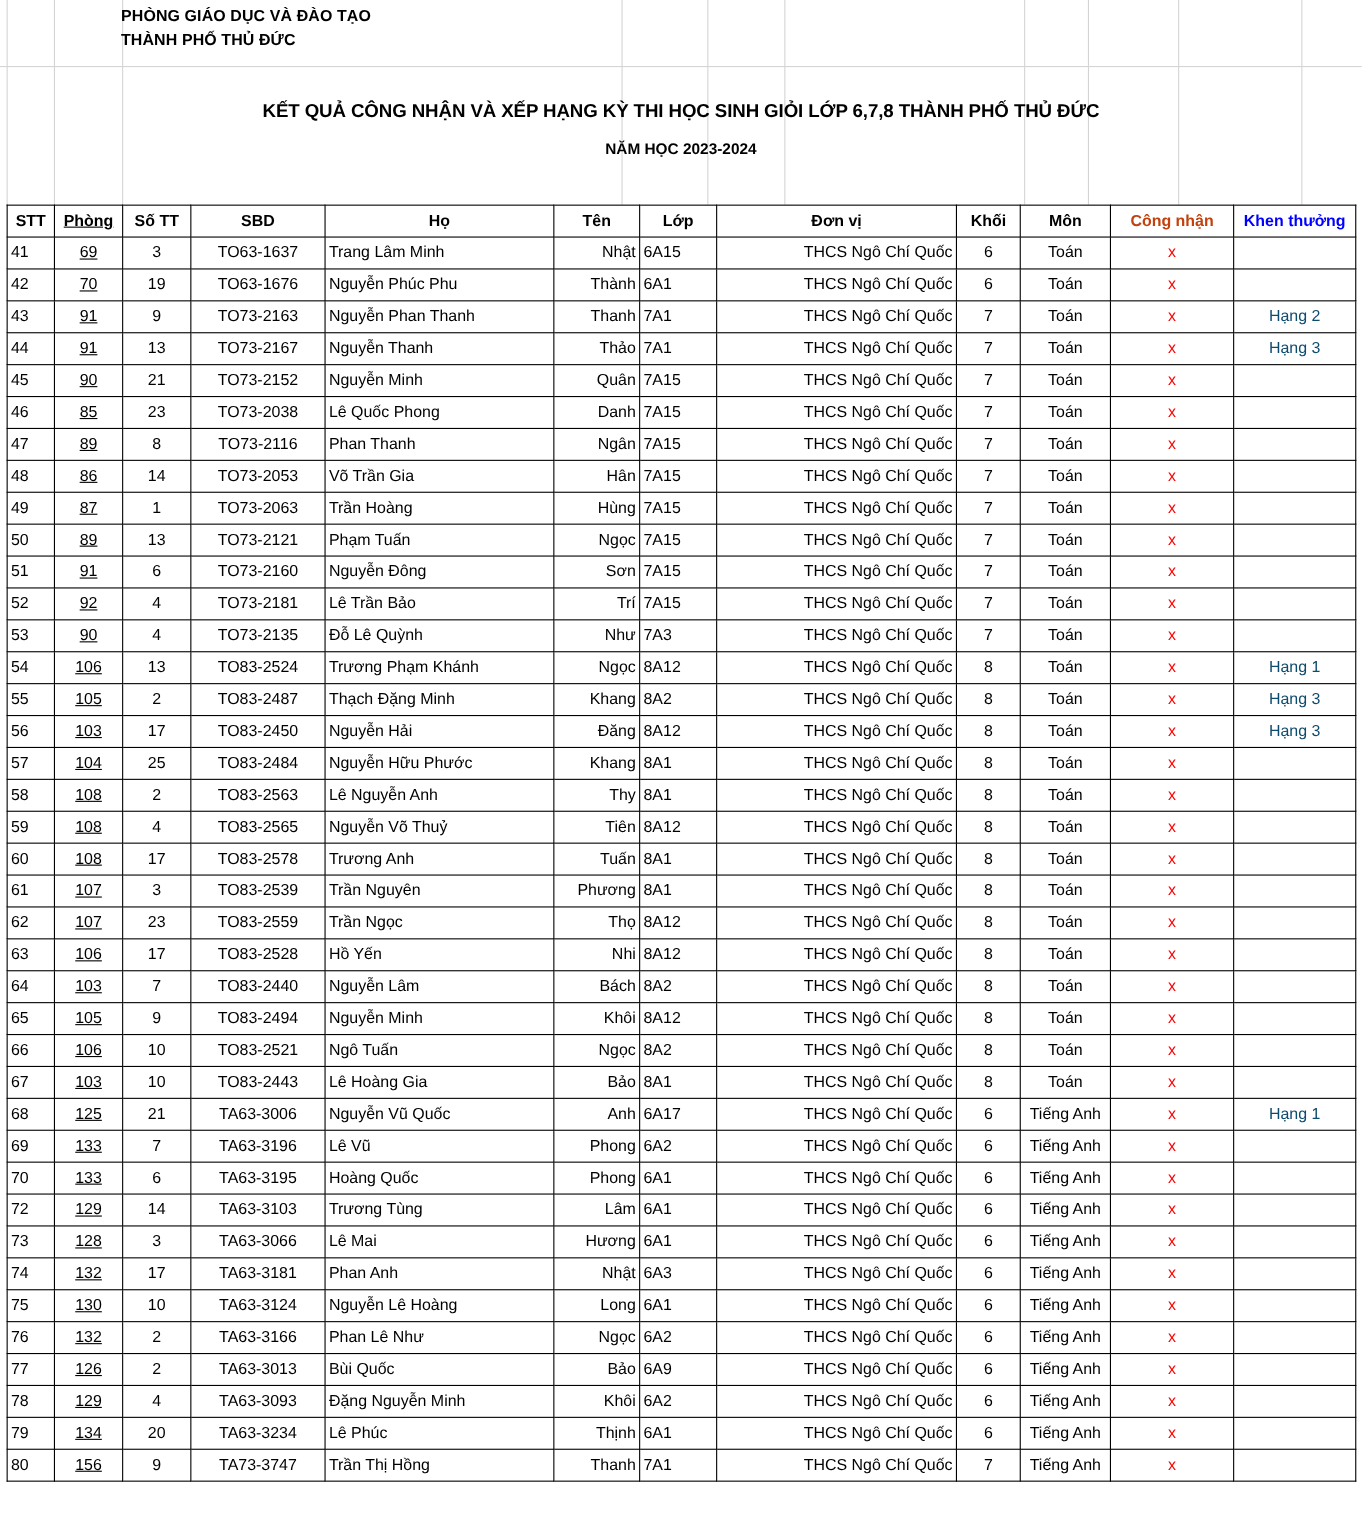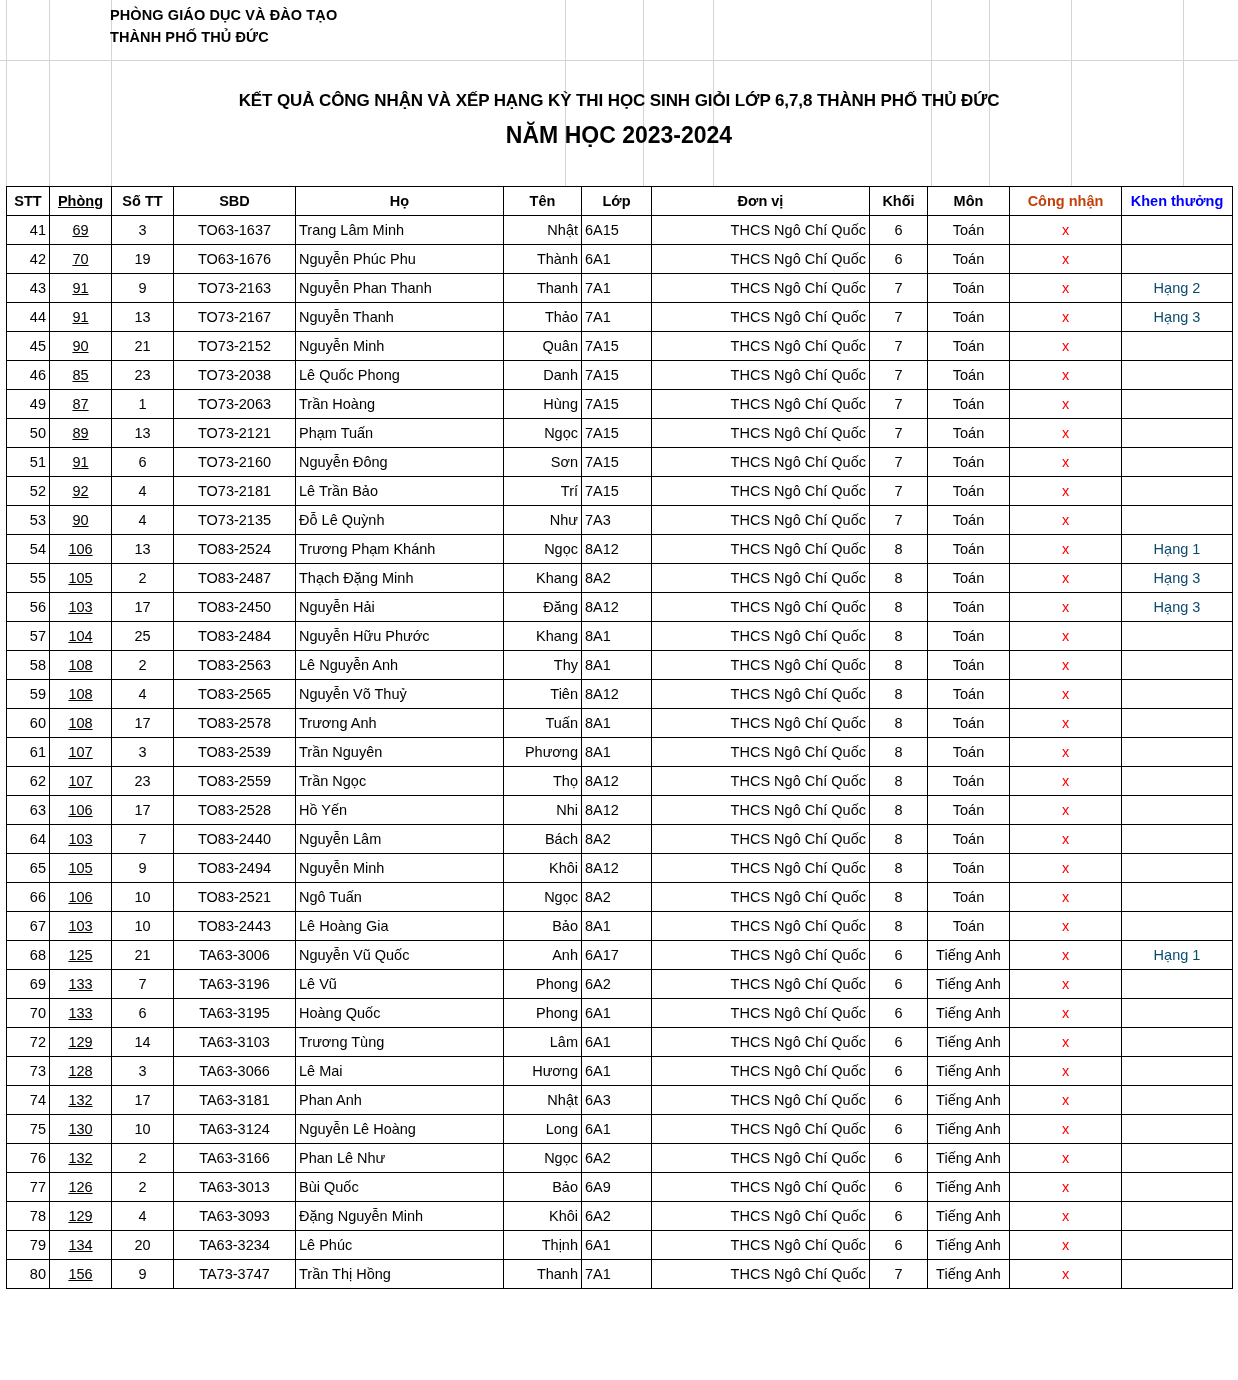--- a/index.html
+++ b/index.html
@@ -51,21 +51,21 @@
     width: 1238px;
     text-align: center;
   }
   .title-main {
     font-size: 17px;
     font-weight: bold;
     line-height: 26px;
     letter-spacing: -0.1px;
   }
   .title-sub {
-    font-size: 23px;
+    font-size: 14px;
     font-weight: bold;
     line-height: 26px;
     margin-top: 8px;
   }
   table.grid {
     position: absolute;
     top: 186px;
     left: 6px;
     border-collapse: collapse;
     table-layout: fixed;
@@ -81,21 +81,21 @@
     white-space: nowrap;
     box-sizing: border-box;
   }
   table.grid thead th {
     font-weight: bold;
     text-align: center;
     vertical-align: middle;
   }
   th.col-cn { color: #c2410c; }
   th.col-kt { color: #0000ff; }
-  .c-stt    { width: 43px;  text-align: right; }
+  .c-stt    { width: 43px;  text-align: left; }
   .c-phong  { width: 62px;  text-align: center; text-decoration: underline; }
   .c-sott   { width: 62px;  text-align: center; }
   .c-sbd    { width: 122px; text-align: center; }
   .c-ho     { width: 208px; text-align: left; padding-left: 6px; }
   .c-ten    { width: 78px;  text-align: right; padding-left: 6px; }
   .c-lop    { width: 70px;  text-align: left; padding-left: 6px; }
   .c-donvi  { width: 218px; text-align: right; padding-left: 6px; }
   .c-khoi   { width: 58px;  text-align: center; }
   .c-mon    { width: 82px;  text-align: center; }
   .c-cn     { width: 112px; text-align: center; color: #ff0000; }
@@ -224,20 +224,48 @@
           <td class="c-ho">Lê Quốc Phong</td>
           <td class="c-ten">Danh</td>
           <td class="c-lop">7A15</td>
           <td class="c-donvi">THCS Ngô Chí Quốc</td>
           <td class="c-khoi">7</td>
           <td class="c-mon">Toán</td>
           <td class="c-cn">x</td>
           <td class="c-kt"></td>
         </tr>
         <tr>
+          <td class="c-stt">47</td>
+          <td class="c-phong">89</td>
+          <td class="c-sott">8</td>
+          <td class="c-sbd">TO73-2116</td>
+          <td class="c-ho">Phan Thanh</td>
+          <td class="c-ten">Ngân</td>
+          <td class="c-lop">7A15</td>
+          <td class="c-donvi">THCS Ngô Chí Quốc</td>
+          <td class="c-khoi">7</td>
+          <td class="c-mon">Toán</td>
+          <td class="c-cn">x</td>
+          <td class="c-kt"></td>
+        </tr>
+        <tr>
+          <td class="c-stt">48</td>
+          <td class="c-phong">86</td>
+          <td class="c-sott">14</td>
+          <td class="c-sbd">TO73-2053</td>
+          <td class="c-ho">Võ Trần Gia</td>
+          <td class="c-ten">Hân</td>
+          <td class="c-lop">7A15</td>
+          <td class="c-donvi">THCS Ngô Chí Quốc</td>
+          <td class="c-khoi">7</td>
+          <td class="c-mon">Toán</td>
+          <td class="c-cn">x</td>
+          <td class="c-kt"></td>
+        </tr>
+        <tr>
           <td class="c-stt">49</td>
           <td class="c-phong">87</td>
           <td class="c-sott">1</td>
           <td class="c-sbd">TO73-2063</td>
           <td class="c-ho">Trần Hoàng</td>
           <td class="c-ten">Hùng</td>
           <td class="c-lop">7A15</td>
           <td class="c-donvi">THCS Ngô Chí Quốc</td>
           <td class="c-khoi">7</td>
           <td class="c-mon">Toán</td>

